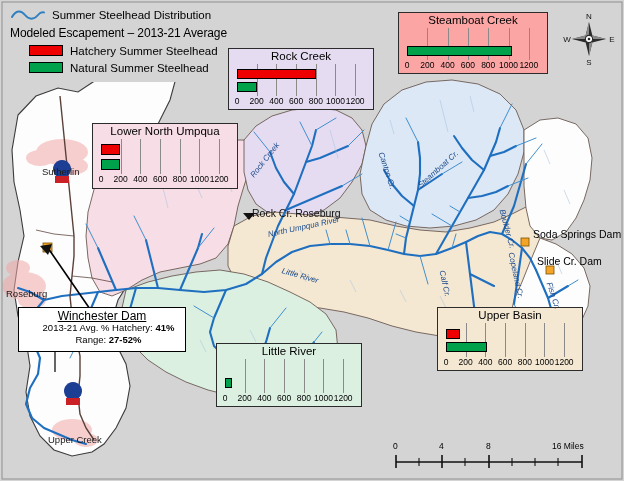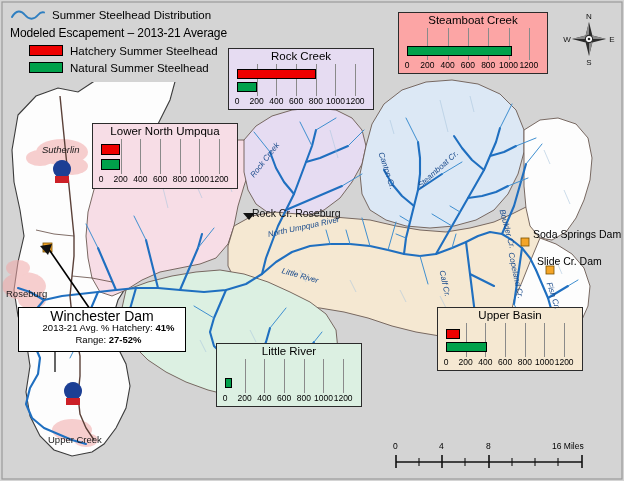--- a/index.html
+++ b/index.html
@@ -66,21 +66,21 @@
   .cb-upper     { background:#f5e8d2; }
 
   
   .callout {
     position:absolute; left:18px; top:307px;
     width:168px; height:45px;
     background:#ffffff; border:1.4px solid #000;
     text-align:center;
     padding-top:2px;
   }
-  .callout-t { font-size:14px; line-height:12px; }
+  .callout-t { font-size:12px; text-decoration:underline; line-height:12px; }
   .callout-l { font-size:9.5px; line-height:12px; white-space:nowrap;padding-left:13px; }
   .callout-l b { font-weight:bold; }
 
   
   .mlabel {
     position:absolute;
     font-size:10.5px;
     color:#111;
     white-space:nowrap;
     pointer-events:none;
@@ -445,21 +445,21 @@
   <div class="callout">
     <div class="callout-t">Winchester Dam</div>
     <div class="callout-l"><span>2013-21 Avg. % Hatchery: </span><b>41%</b></div>
     <div class="callout-l"><span>Range: </span><b>27-52%</b></div>
   </div>
 
   <div class="mlabel" style="left:252px; top:207px;">Rock Cr. Roseburg</div>
   <div class="mlabel dam-lbl" style="left:533px; top:228px;">Soda Springs Dam</div>
   <div class="mlabel dam-lbl" style="left:537px; top:255px;">Slide Cr. Dam</div>
 
-  <div class="mlabel city" style="left:42px; top:144px;font-style:italic;">Sutherlin</div>
+  <div class="mlabel city" style="left:42px; top:166px;">Sutherlin</div>
   <div class="mlabel city" style="left:6px; top:288px;">Roseburg</div>
   <div class="mlabel city" style="left:48px; top:434px;">Upper Creek</div>
 
   <div class="stream-lbl" style="left:252px; top:172px; transform:rotate(-52deg); transform-origin:left center;">Rock Creek</div>
   <div class="stream-lbl" style="left:268px; top:230px; transform:rotate(-12deg); transform-origin:left center;">North Umpqua River</div>
   <div class="stream-lbl" style="left:381px; top:148px; transform:rotate(72deg); transform-origin:left center;">Canton Cr.</div>
   <div class="stream-lbl" style="left:419px; top:182px; transform:rotate(-42deg); transform-origin:left center;">Steamboat Cr.</div>
   <div class="stream-lbl" style="left:502px; top:205px; transform:rotate(75deg); transform-origin:left center;">Boulder Cr.</div>
   <div class="stream-lbl" style="left:511px; top:248px; transform:rotate(78deg); transform-origin:left center;">Copeland Cr.</div>
   <div class="stream-lbl" style="left:549px; top:278px; transform:rotate(72deg); transform-origin:left center;">Fish Cr.</div>

